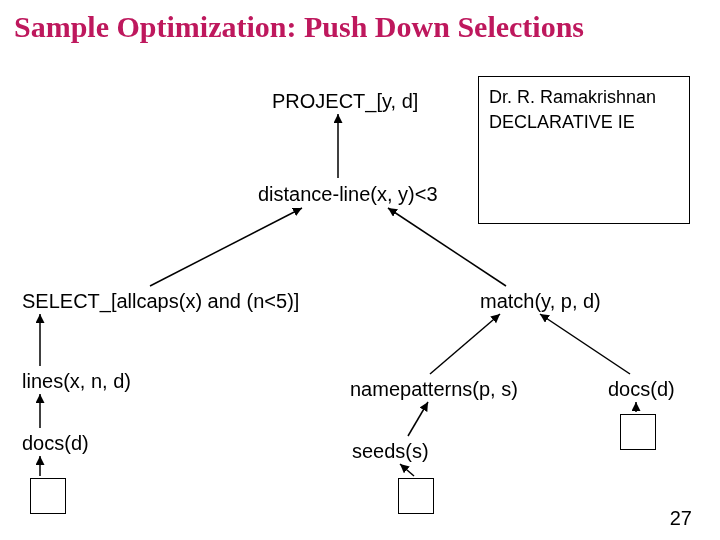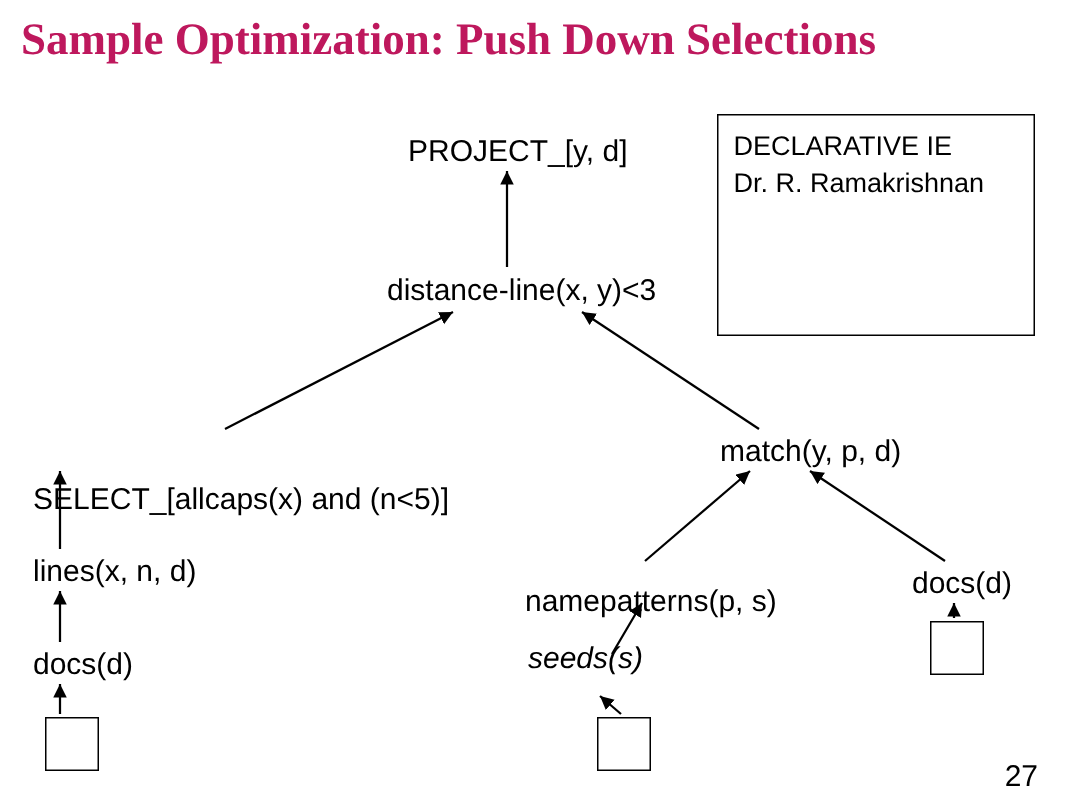--- a/index.html
+++ b/index.html
@@ -58,31 +58,31 @@
     font-size: 20px;
   }
 </style>
 </head>
 <body>
 
 <div class="title">Sample Optimization: Push Down Selections</div>
 
 <div class="node" style="left:272px; top:90px;">PROJECT_[y, d]</div>
 <div class="node" style="left:258px; top:183px;">distance-line(x, y)&lt;3</div>
-<div class="node" style="left:22px; top:290px;margin-top:32px;">SELECT_[allcaps(x) and (n&lt;5)]</div>
+<div class="node" style="left:22px; top:290px;">SELECT_[allcaps(x) and (n&lt;5)]</div>
 <div class="node" style="left:22px; top:370px;">lines(x, n, d)</div>
 <div class="node" style="left:22px; top:432px;">docs(d)</div>
 <div class="node" style="left:480px; top:290px;text-align:center;">match(y, p, d)</div>
-<div class="node" style="left:350px; top:378px;margin-top:12px;">namepatterns(p, s)</div>
+<div class="node" style="left:350px; top:378px;">namepatterns(p, s)</div>
 <div class="node" style="left:608px; top:378px;">docs(d)</div>
-<div class="node" style="left:352px; top:428px;font-style:italic;">seeds(s)</div>
+<div class="node" style="left:352px; top:440px;">seeds(s)</div>
 
 <div class="info-box" style="left:478px; top:76px; height:130px;">
+  <div>Dr. R. Ramakrishnan</div>
   <div>DECLARATIVE IE</div>
-  <div>Dr. R. Ramakrishnan</div>
   <div style="height:22px"></div>
 </div>
 
 <div class="small-box" style="left:30px; top:478px;"></div>
 <div class="small-box" style="left:398px; top:478px;"></div>
 <div class="small-box" style="left:620px; top:414px;"></div>
 
 <svg class="arrows">
   <defs>
     <marker id="arrow" markerWidth="8" markerHeight="8" refX="6" refY="3" orient="auto">

